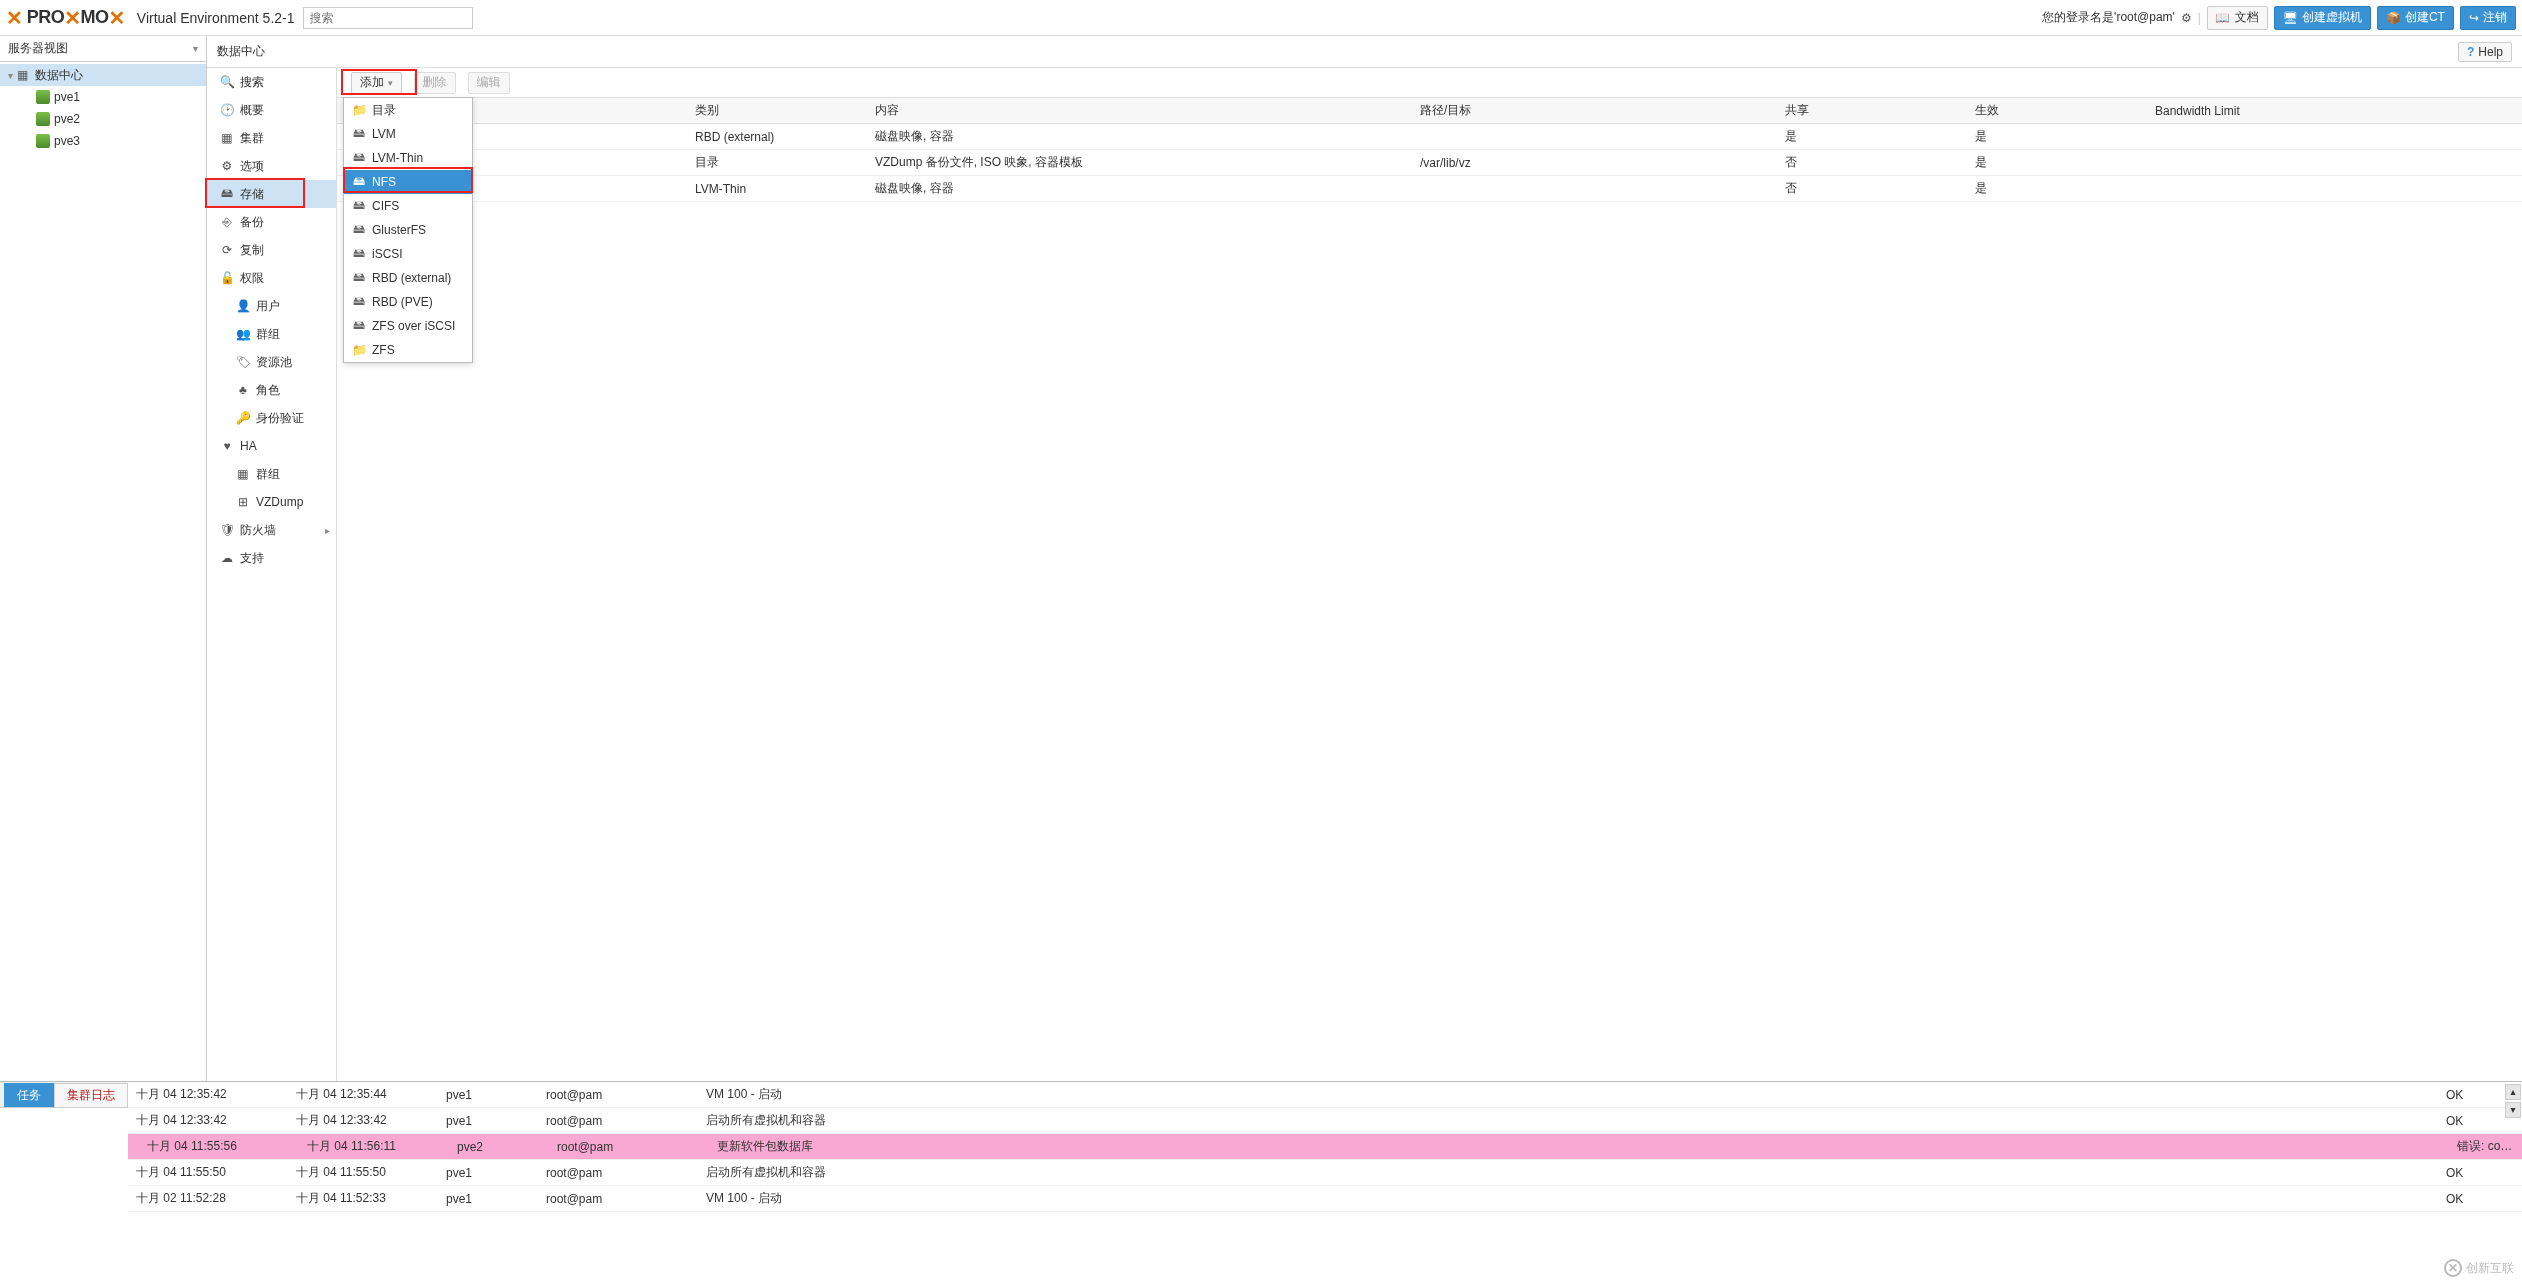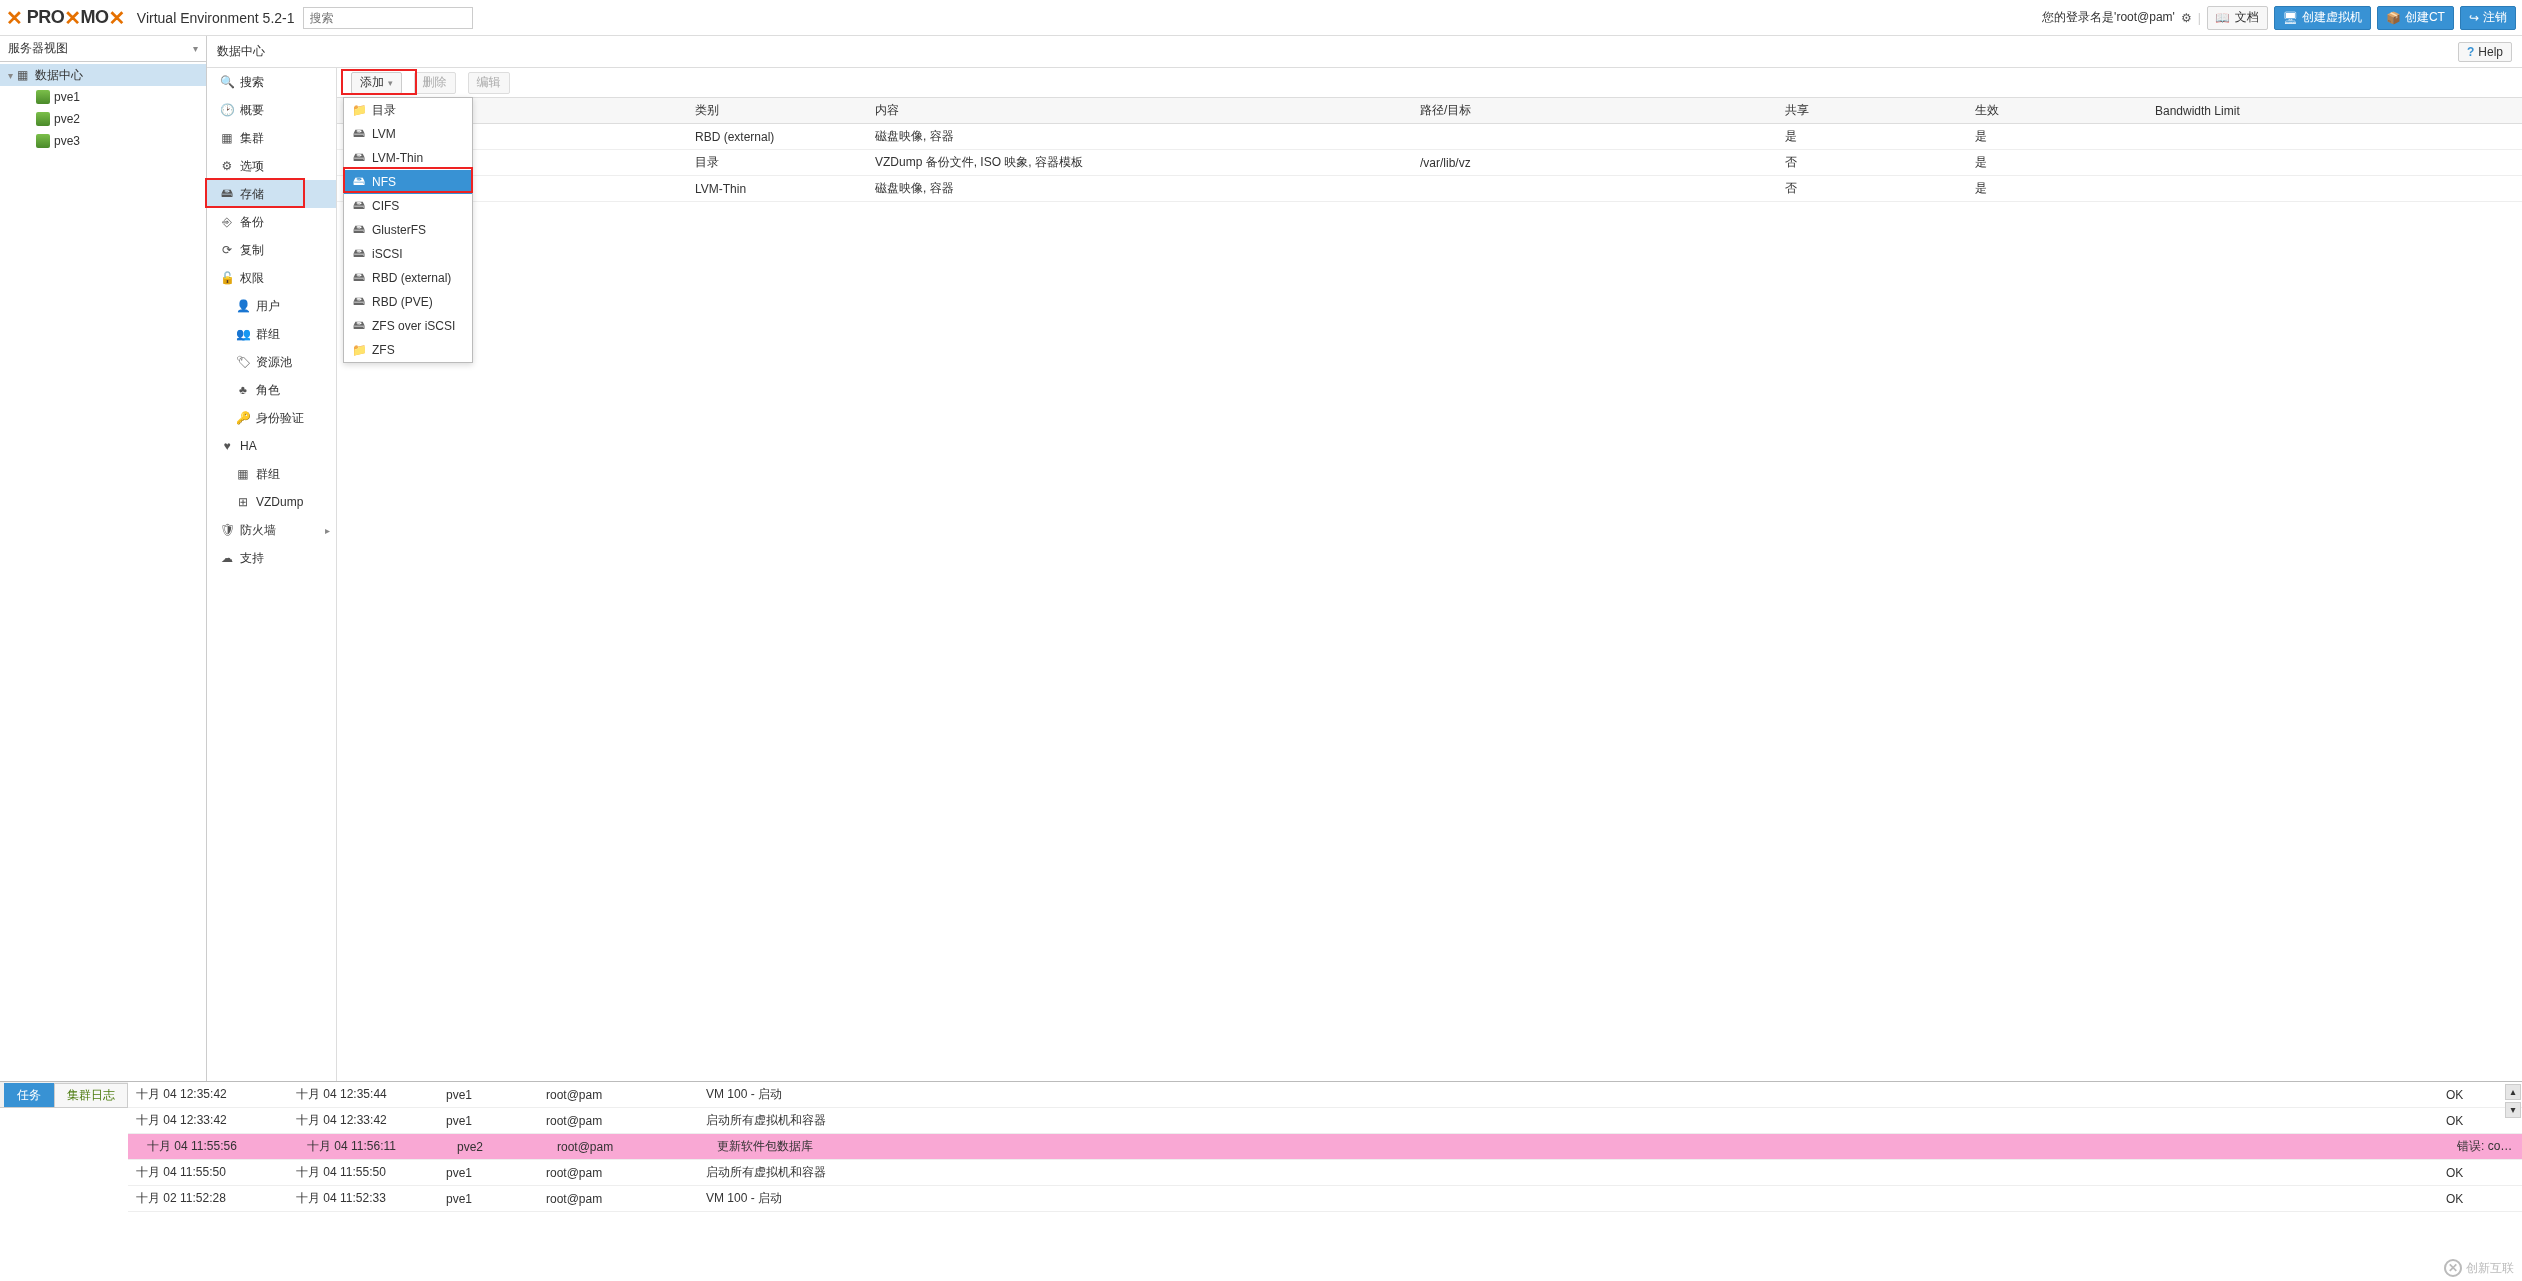--- a/index.html
+++ b/index.html
@@ -69,21 +69,21 @@
 .tbl-head > div, .tbl-row > div { padding: 0 8px; overflow: hidden; text-overflow: ellipsis; white-space: nowrap; }
 .c-id { width: 350px; } .c-type { width: 180px; } .c-content { width: 545px; } .c-path { width: 365px; } .c-shared { width: 190px; } .c-enabled { width: 180px; } .c-bw { flex: 1; }
 .tbl-row { display: flex; height: 26px; align-items: center; border-bottom: 1px solid #eee; }
 
 
 .hl-red { position: absolute; border: 2px solid #e22; pointer-events: none; z-index: 20; }
 
 
 .bottom { height: 200px; border-top: 1px solid #bbb; display: flex; background: #fff; }
 .log-tabs { height: 26px; display: flex; align-items: flex-end; background: #f0f0f0; border-bottom: 1px solid #ccc; padding-left: 4px; gap: 0; }
-.log-tab { height: 24px; padding: 0 12px; display: flex; align-items: center; border: 1px solid #ccc; border-bottom: none; background: #f7f7f7; cursor: pointer; color: #4d7c0f; }
+.log-tab { height: 24px; padding: 0 12px; display: flex; align-items: center; border: 1px solid #ccc; border-bottom: none; background: #f7f7f7; cursor: pointer; color: #b91c1c; }
 .log-tab.active { background: #3892d4; color: #fff; border-color: #3892d4; }
 .log-head { display: flex; height: 26px; border-bottom: 1px solid #ddd; background: #f7f7f7; align-items: center; }
 .log-head > div, .log-row > div { padding: 0 8px; overflow: hidden; text-overflow: ellipsis; white-space: nowrap; }
 .l-start { width: 160px; } .l-end { width: 150px; } .l-node { width: 100px; } .l-user { width: 160px; } .l-desc { width: 1740px; } .l-status { flex: 1; }
 .log-row { display: flex; height: 26px; align-items: center; border-bottom: 1px solid #eee; }
 .log-row.err { background: #f9a8d4; padding-left: 11px; }
 .log-scroll { position: absolute; right: 0; width: 18px; display: flex; flex-direction: column; align-items: center; gap: 2px; }
 .log-body { flex: 1; position: relative; overflow: hidden; }
 .scroll-up, .scroll-dn { width: 16px; height: 16px; background: #e6e6e6; border: 1px solid #ccc; font-size: 10px; text-align: center; line-height: 14px; cursor: pointer; }
 

